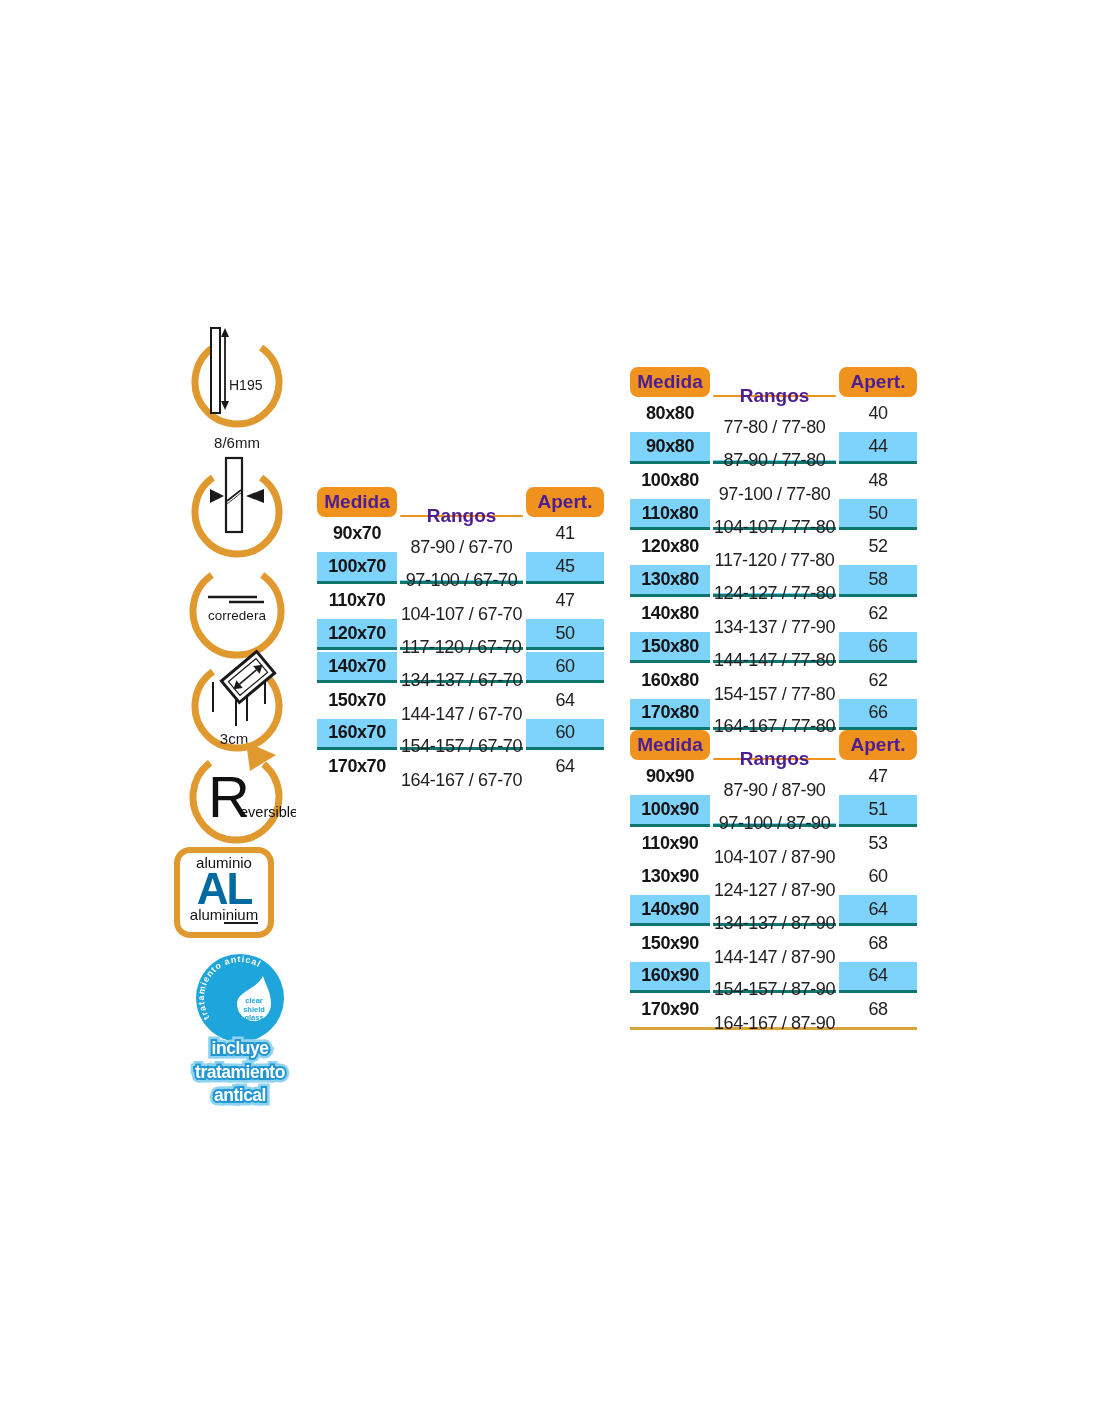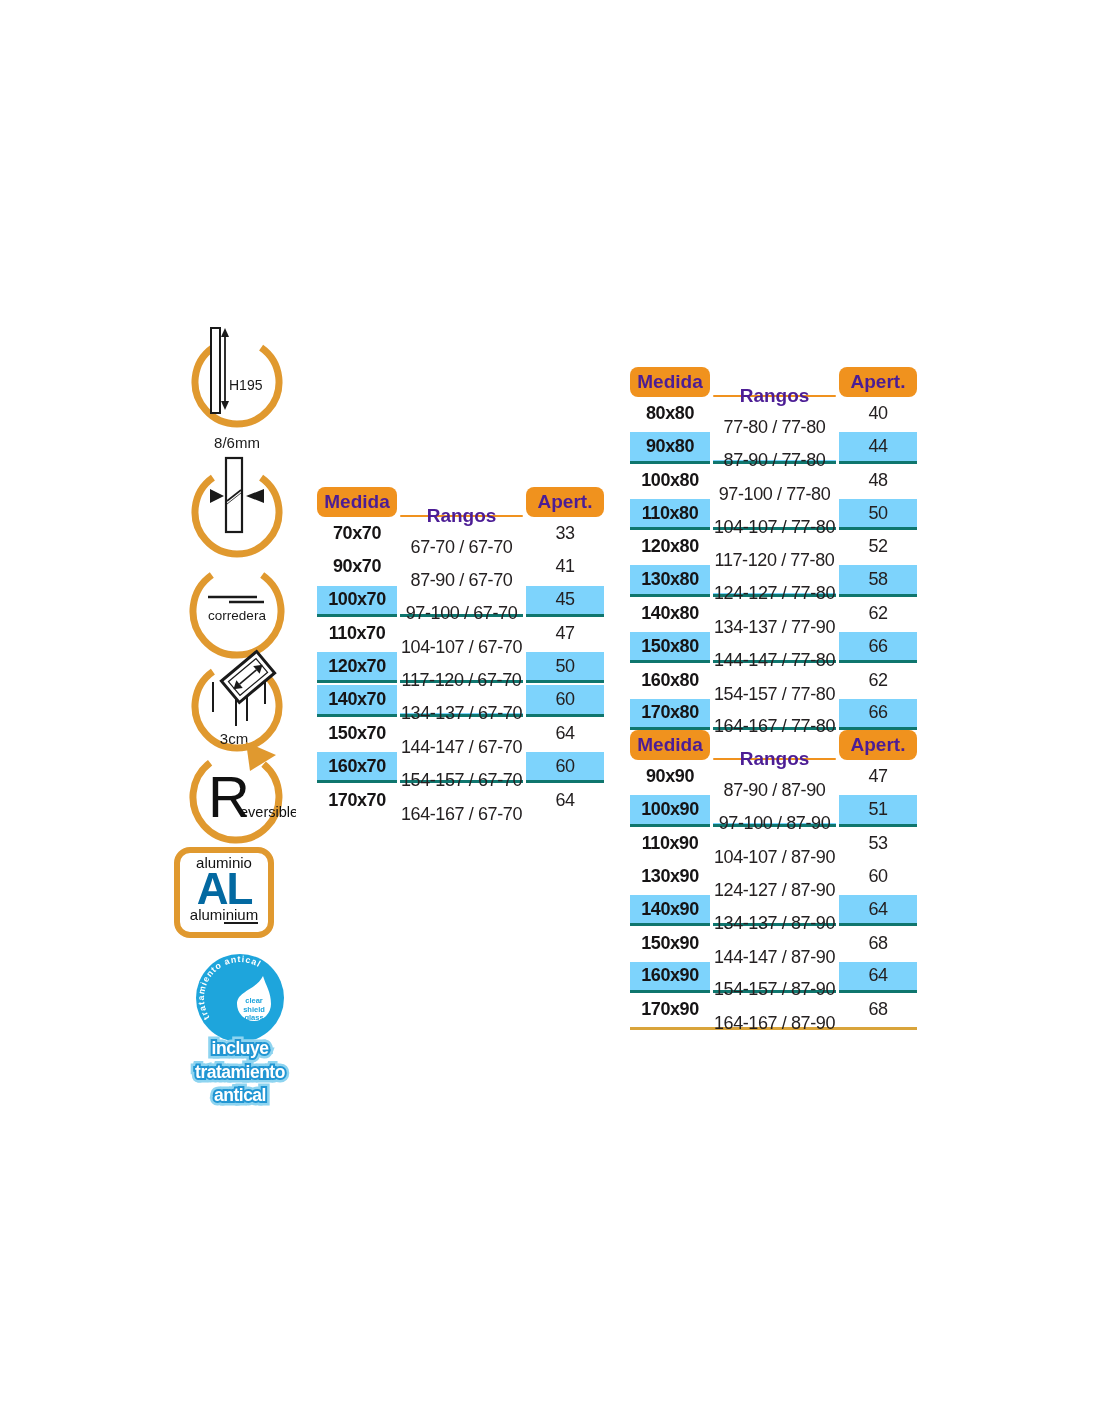--- a/index.html
+++ b/index.html
@@ -126,25 +126,20 @@
     </g>
   </svg>
 
   <div class="spec-table" style="left:317px;top:487px;">
       <div class="thead">
         <div class="hcell c0">Medida</div>
         <div class="hcell c1">Rangos</div>
         <div class="hcell c2">Apert.</div>
       </div>
       <div class="trow">
-        <div class="cell c0">70x70</div>
-        <div class="cell c1">67-70 / 67-70</div>
-        <div class="cell c2">33</div>
-      </div>
-      <div class="trow">
         <div class="cell c0">90x70</div>
         <div class="cell c1">87-90 / 67-70</div>
         <div class="cell c2">41</div>
       </div>
       <div class="trow alt">
         <div class="cell c0">100x70</div>
         <div class="cell c1">97-100 / 67-70</div>
         <div class="cell c2">45</div>
       </div>
       <div class="trow">

